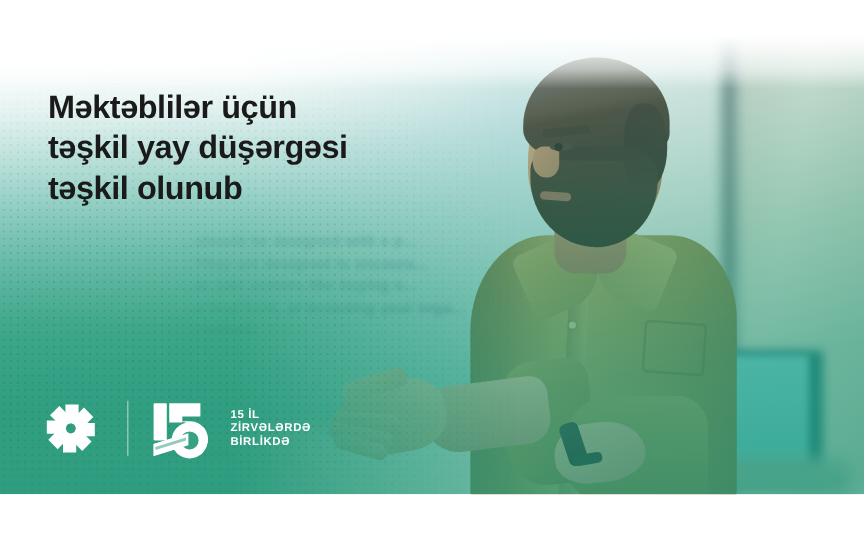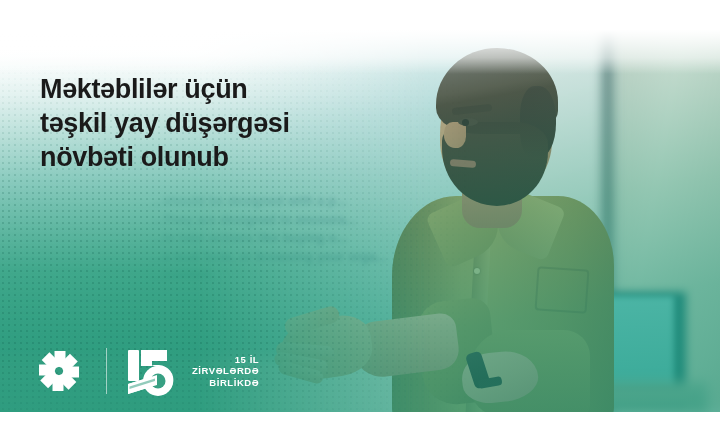--- a/index.html
+++ b/index.html
@@ -279,22 +279,22 @@
     position:absolute; left:40px; top:72px; width:400px;
     color:#1a1a1a;
     font-size:27px; line-height:34px;
     font-weight:700; letter-spacing:-.35px;
     text-rendering:optimizeLegibility;
   }
   .headline span { display:block; white-space:nowrap; }
 
   
   .lockup {
-    position:absolute; left:34px; top:344px;
-    display:flex; align-items:center; gap:4px;text-align:right;
+    position:absolute; left:34px; top:330px;
+    display:flex; align-items:center; gap:4px;
   }
   .emblem { width:50px; height:50px; position:relative; }
   .divider {
     width:1px; height:46px; background:rgba(255,255,255,.55);
     margin:0 16px 0 18px;
   }
   .mark15 { width:48px; height:54px; position:relative; }
   .anniv-text {
     margin-left:13px;
     color:#ffffff; font-weight:700;
@@ -370,21 +370,21 @@
     </div>
 
     <div class="tint-green"></div>
     <div class="tint-left"></div>
     <div class="tint-top-white"></div>
     <div class="dots"></div>
 
     <div class="headline">
       <span>Məktəblilər üçün</span>
       <span>təşkil yay düşərgəsi</span>
-      <span>növbəti olunub</span>
+      <span>təşkil olunub</span>
     </div>
 
     <div class="lockup">
 
       <div class="emblem">
         <svg viewBox="0 0 50 50" width="50" height="50" aria-hidden="true">
           <g fill="#ffffff">
             <g transform="translate(25,25)">
               <g transform="rotate(0)">
                 <path d="M -4.5 -20 L 6.5 -20 L 6.5 -9 L -4.5 -9 Z"></path>

